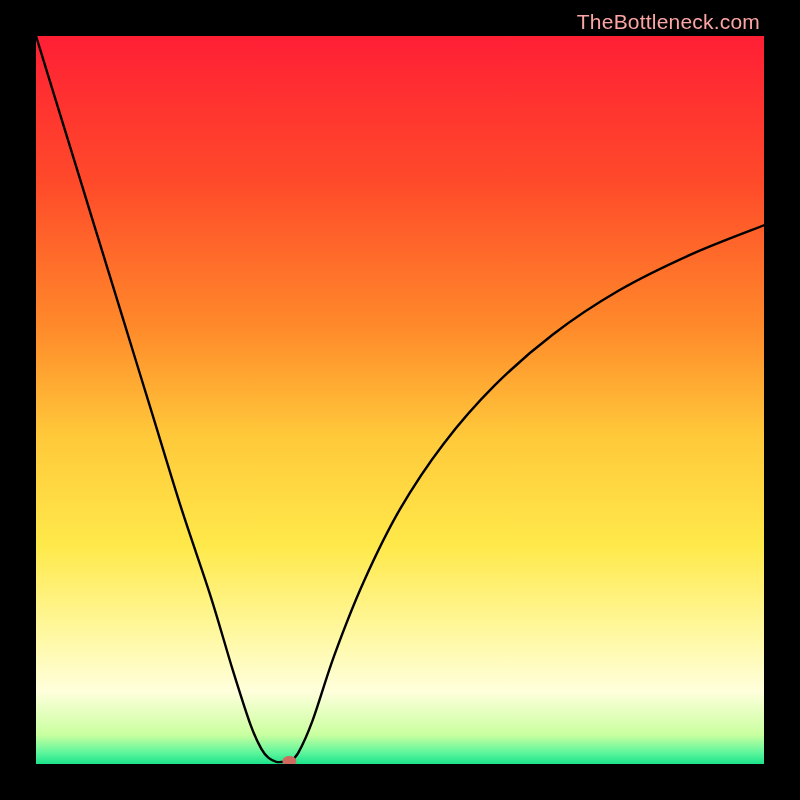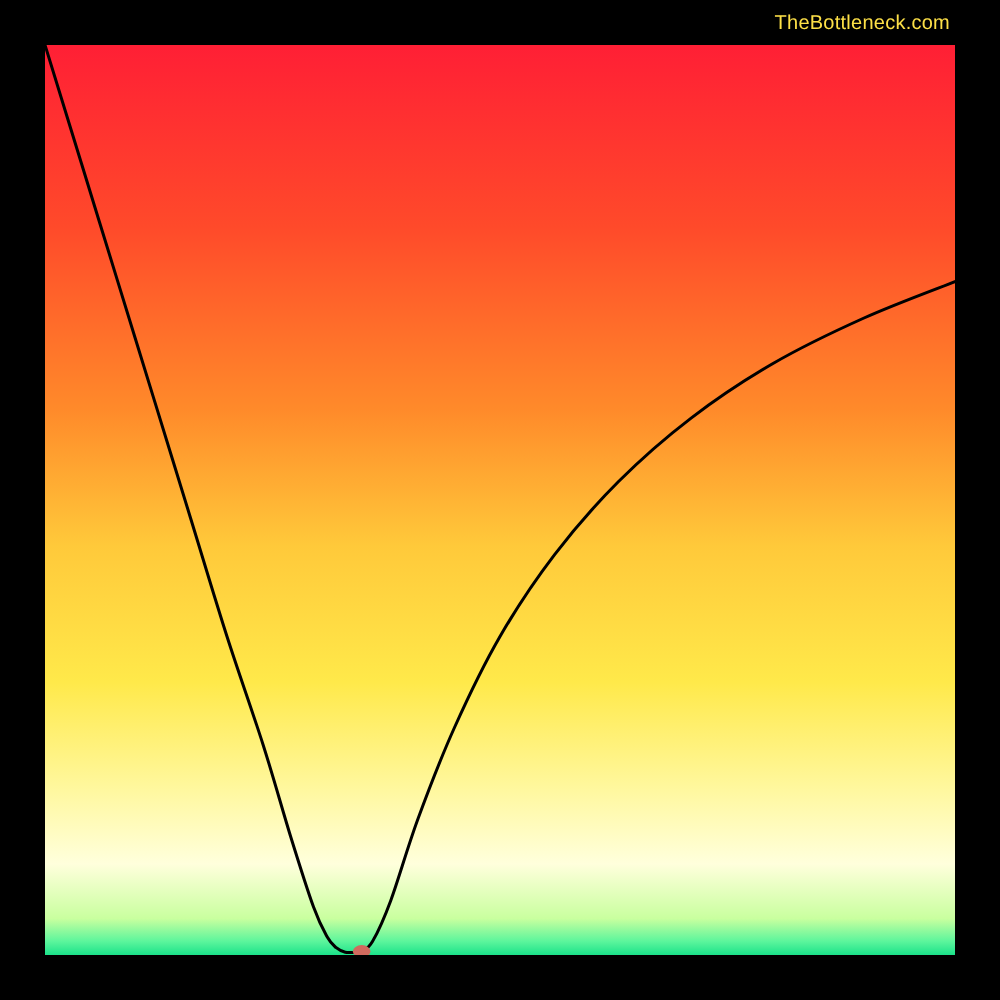--- a/index.html
+++ b/index.html
@@ -16,23 +16,23 @@
     top: 36px;
     width: 728px;
     height: 728px;
     background: #000;
   }
   .watermark {
     position: absolute;
     top: 10px;
     right: 40px;
     font-family: Arial, Helvetica, sans-serif;
-    font-size: 16px;
+    font-size: 21px;
     font-weight: 500;
-    color: #fde047;
+    color: #fca5a5;
     letter-spacing: 0.2px;
     text-align: right;
   }
   .svg-wrap {
     position: absolute;
     left: 36px;
     top: 36px;
     width: 728px;
     height: 728px;
   }

